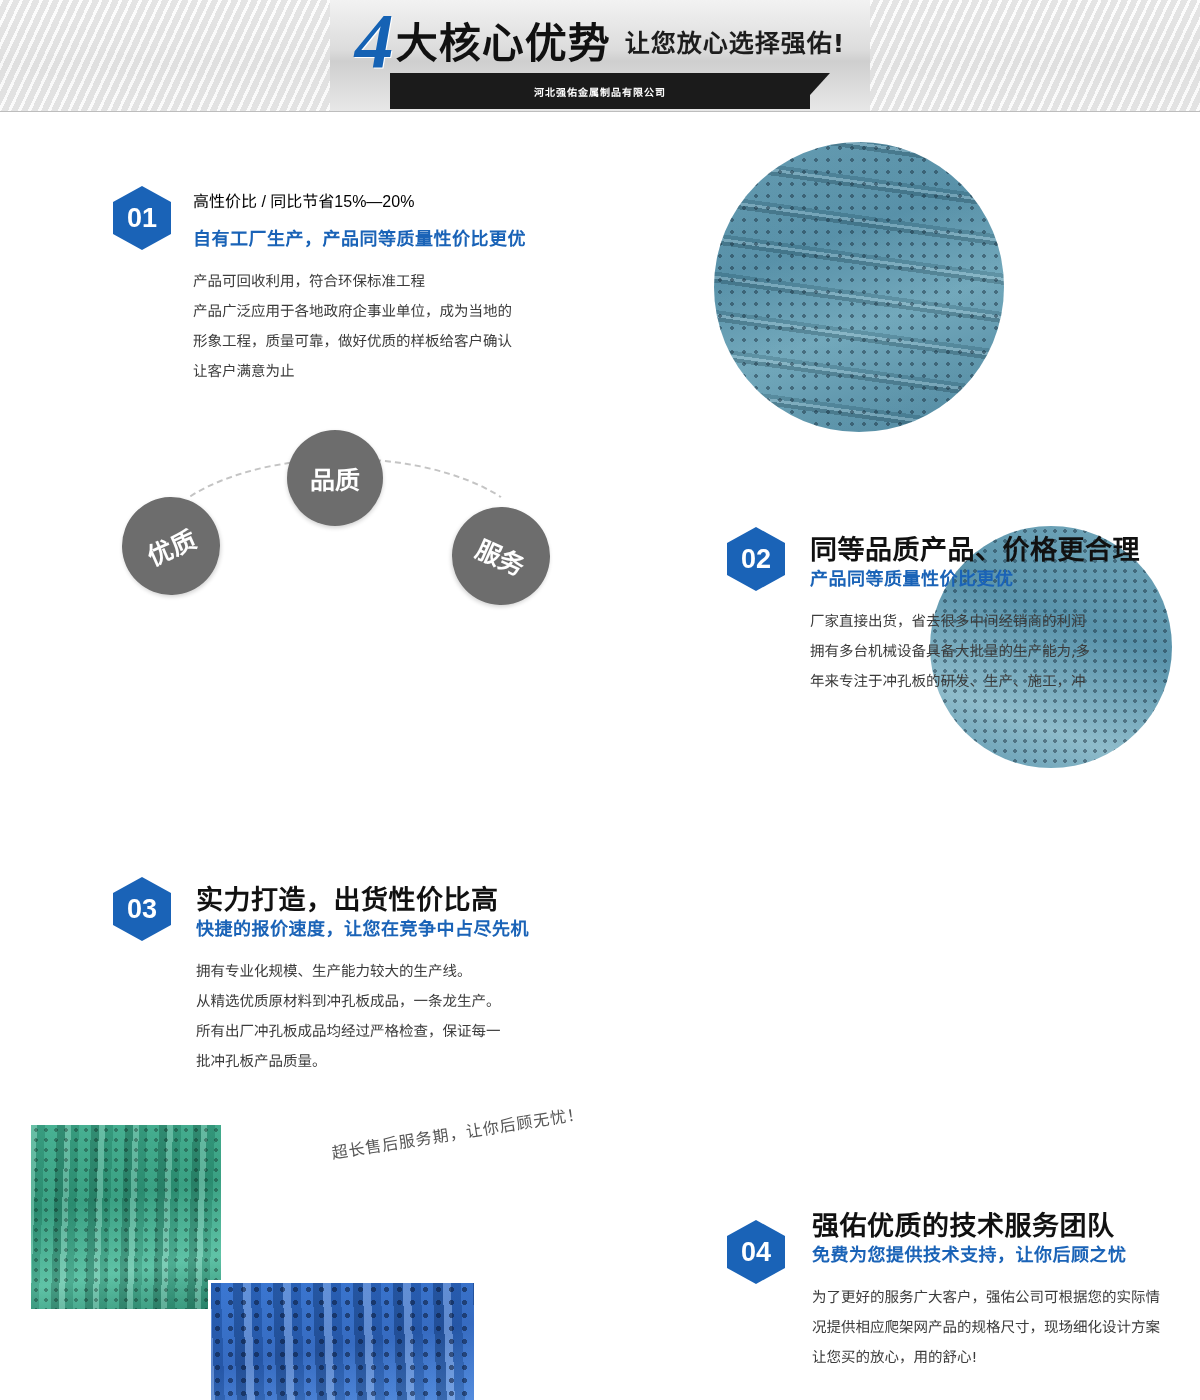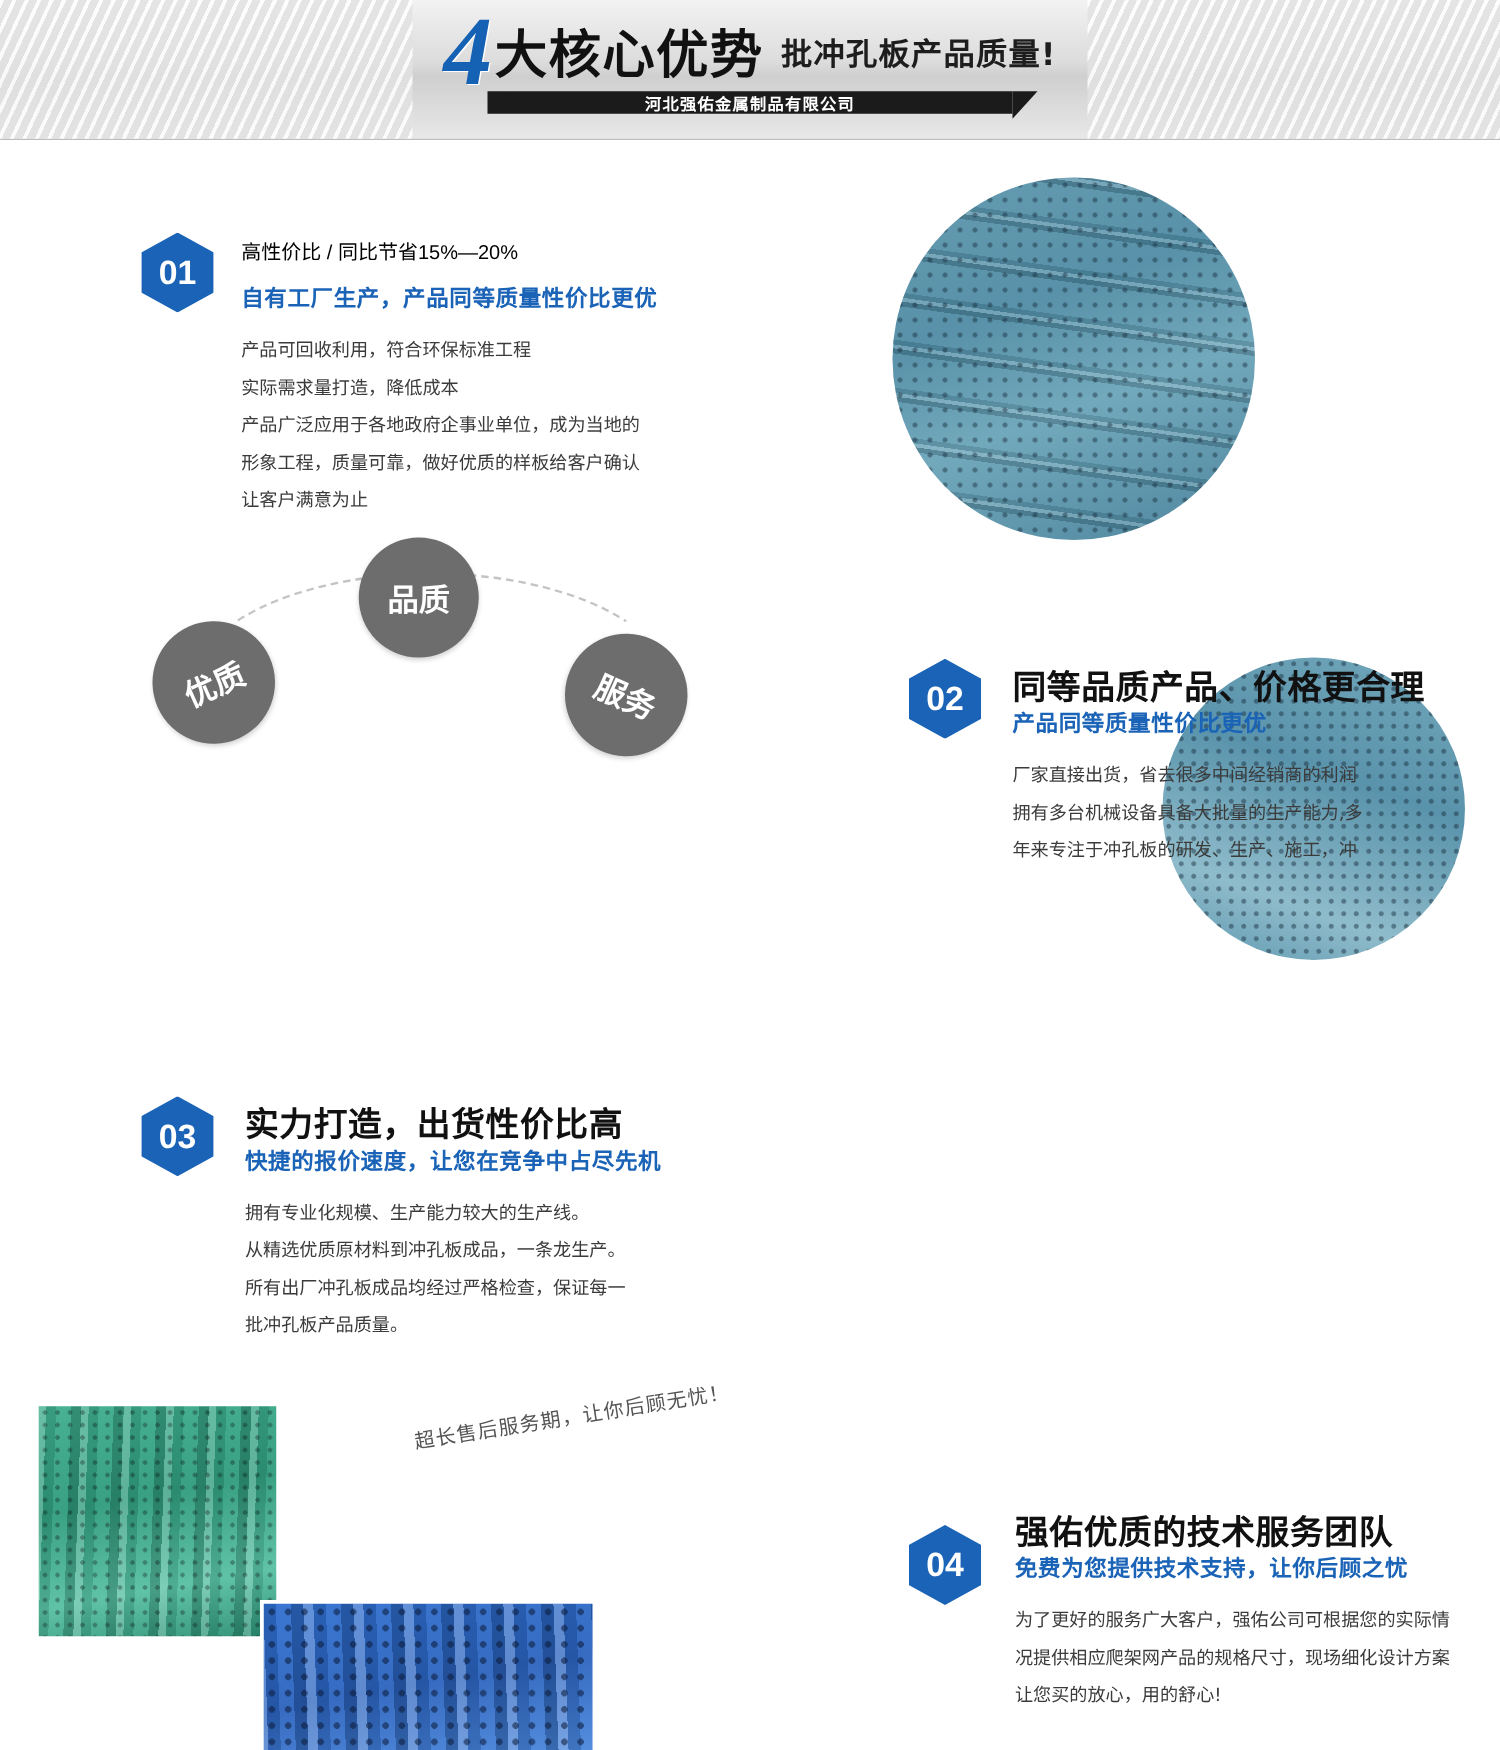--- a/index.html
+++ b/index.html
@@ -52,24 +52,24 @@
     letter-spacing: 1px;
   }
   .headline-sub {
     font-family: "DejaVu Sans", sans-serif;
     font-size: 25px; font-weight: bold; color: #1d1d1d; line-height: 56px;
     margin-left: 10px; letter-spacing: 1px;
   }
   .company-bar {
     position: relative; z-index: 3;
     margin-top: 1px;
-    width: 420px; height: 18px;
+    width: 420px; height: 36px;
     background: #1b1b1b;
     color: #ffffff;
-    font-size: 13px; font-weight: bold;
+    font-size: 10px; font-weight: bold;
     display: flex; align-items: center; justify-content: center;
     letter-spacing: 1px;
   }
   .company-bar::after {
     content: "";
     position: absolute; right: -20px; top: 0;
     border-top: 22px solid #1b1b1b;
     border-right: 20px solid transparent;
   }
 
@@ -165,36 +165,35 @@
 </head>
 <body>
 
 <div class="header">
   <div class="stripes-left"></div>
   <div class="stripes-right"></div>
   <div class="header-inner">
     <div class="headline">
       <span class="big-four">4</span>
       <span class="headline-main">大核心优势</span>
-      <span class="headline-sub">批冲孔板产品质量!</span>
+      <span class="headline-sub">让您放心选择强佑!</span>
     </div>
     <div class="company-bar">河北强佑金属制品有限公司</div>
   </div>
 </div>
 
 <div class="canvas">
 
   <div class="abs" style="left:113px; top:74px;">
     <div class="hexnum">01</div>
   </div>
   <div class="abs" style="left:193px; top:76px;">高性价比 / 同比节省15%—20%</div>
   <div class="abs title-sub" style="left:193px; top:112px; margin-top:0;">自有工厂生产，产品同等质量性价比更优</div>
   <div class="abs body-text" style="left:193px; top:154px;">
     <div>产品可回收利用，符合环保标准工程</div>
-    <div>实际需求量打造，降低成本</div>
     <div>产品广泛应用于各地政府企事业单位，成为当地的</div>
     <div>形象工程，质量可靠，做好优质的样板给客户确认</div>
     <div>让客户满意为止</div>
   </div>
 
   <div class="abs circ circ-a" style="left:714px; top:30px; width:290px; height:290px;">
     <div class="slats"></div>
     <div class="dots-dense"></div>
   </div>
   <div class="abs circ circ-b" style="left:930px; top:124px; width:242px; height:242px;">

